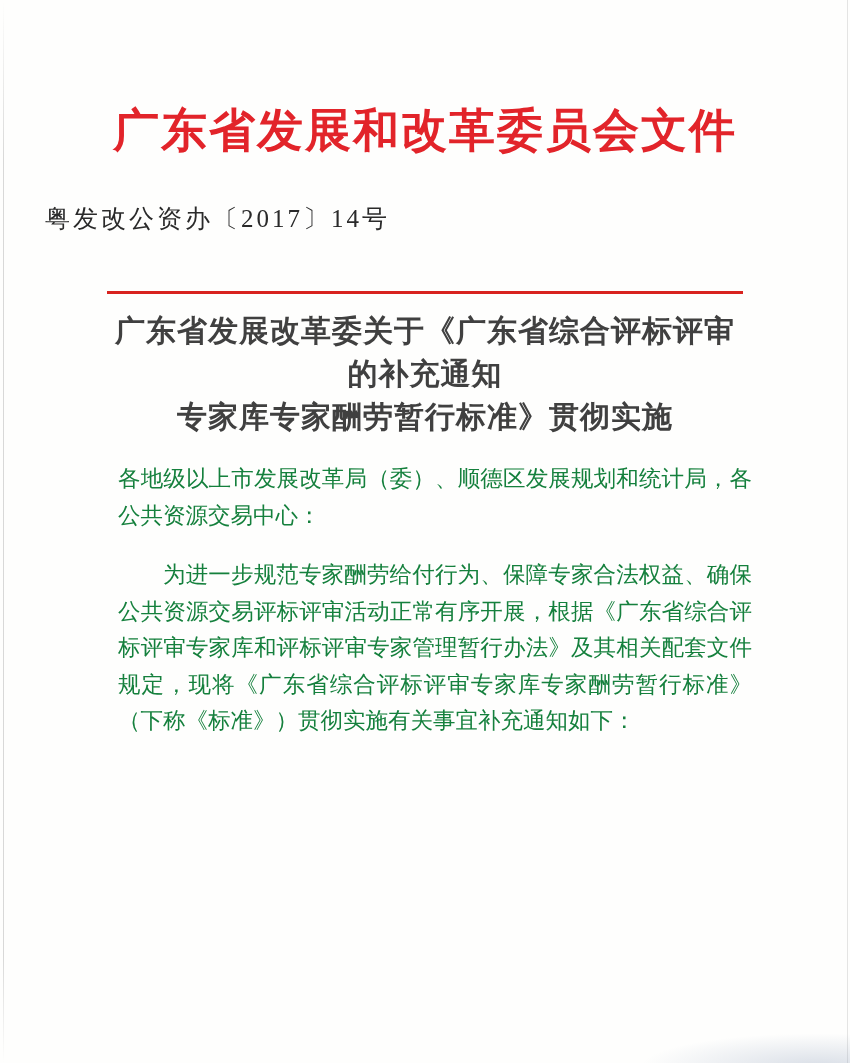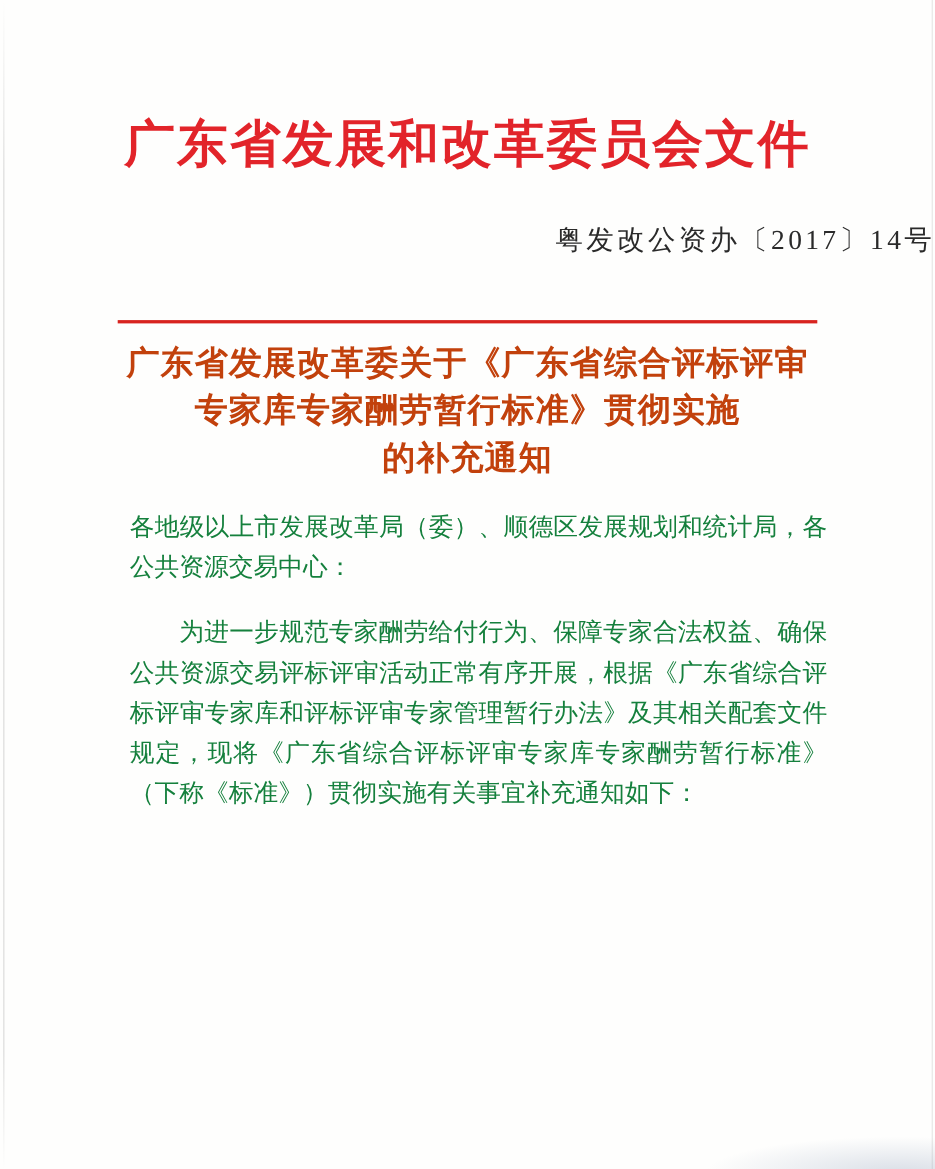--- a/index.html
+++ b/index.html
@@ -39,36 +39,37 @@
     padding-top: 100px;
     text-align: center;
     color: #e2242a;
     font-size: 46px;
     font-weight: bold;
     letter-spacing: 2px;
     line-height: 62px;
   }
   .doc-number {
     margin-top: 42px;
-    text-align: right;
+    text-align: left;
     color: #2a2a2a;
     font-size: 25px;
     letter-spacing: 3px;
     line-height: 30px;
+    margin-left: 45px;
   }
   .red-divider {
     margin: 57px auto 0 107px;
     width: 636px;
     height: 3px;
     background: #d8231f;
   }
   .notice-title {
     margin-top: 15px;
     text-align: center;
-    color: #c2410c;
+    color: #404040;
     font-size: 30px;
     font-weight: bold;
     line-height: 43px;
     letter-spacing: 1px;
   }
   .doc-body {
     margin: 23px 98px 0 118px;
     width: 634px;
     color: #15803d;
     font-size: 22.5px;
@@ -94,22 +95,22 @@
   <div class="edge-right"></div>
 
   <div class="red-header">广东省发展和改革委员会文件</div>
 
   <div class="doc-number">粤发改公资办〔2017〕14号</div>
 
   <div class="red-divider"></div>
 
   <div class="notice-title">
       <div class="title-line">广东省发展改革委关于《广东省综合评标评审</div>
+      <div class="title-line">的补充通知</div>
       <div class="title-line">专家库专家酬劳暂行标准》贯彻实施</div>
-      <div class="title-line">的补充通知</div>
     </div>
 
   <div class="doc-body">
       <div class="para">各地级以上市发展改革局（委）、顺德区发展规划和统计局，各公共资源交易中心：</div>
       <div class="para indent">为进一步规范专家酬劳给付行为、保障专家合法权益、确保公共资源交易评标评审活动正常有序开展，根据《广东省综合评标评审专家库和评标评审专家管理暂行办法》及其相关配套文件规定，现将《广东省综合评标评审专家库专家酬劳暂行标准》（下称《标准》）贯彻实施有关事宜补充通知如下：</div>
     </div>
 
   <div class="corner-smudge"></div>
 
 </div>

